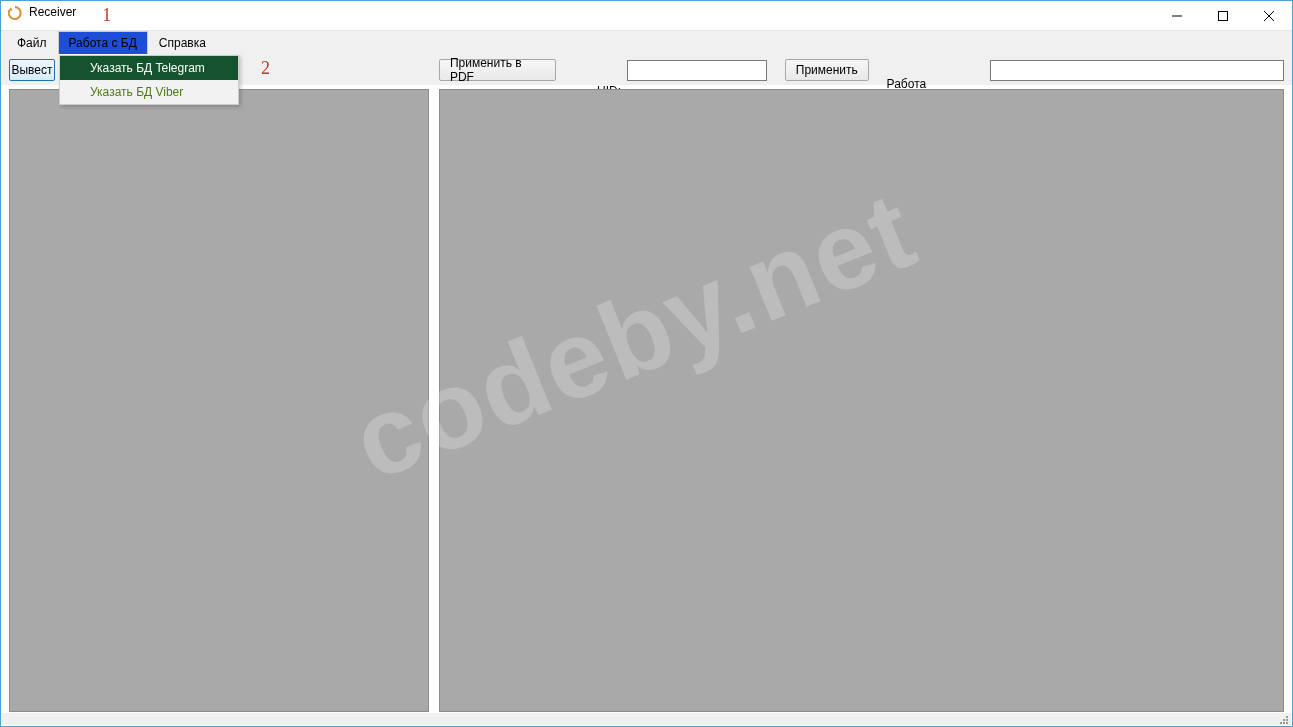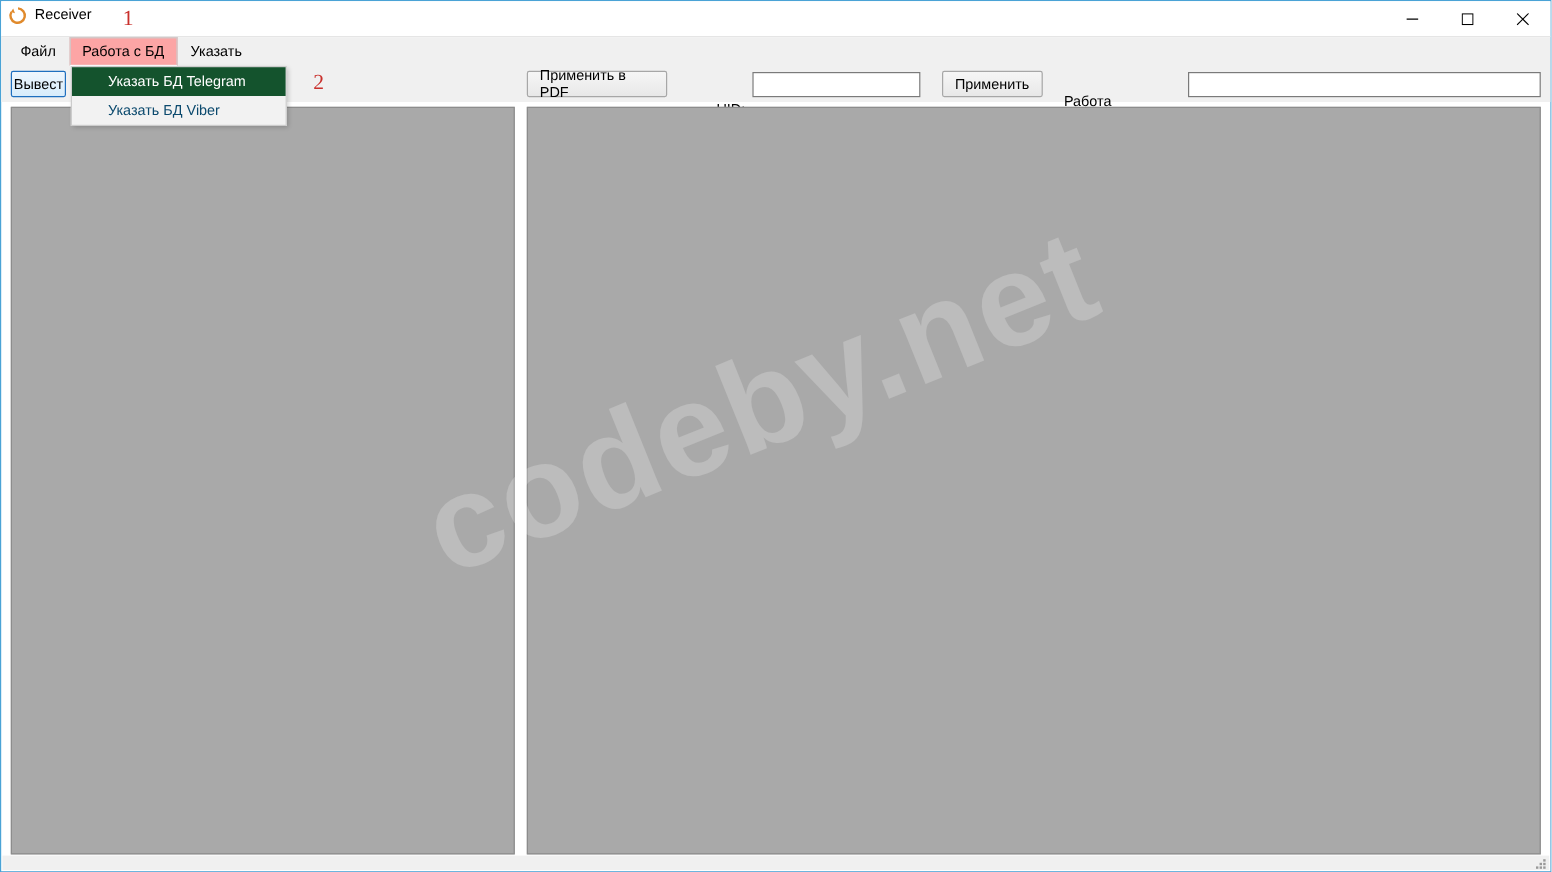--- a/index.html
+++ b/index.html
@@ -65,21 +65,21 @@
   }
   .menu-item {
     padding: 4px 10px;
     display: flex;
     align-items: center;
     font-size: 12px;
     color: #000;
     border: 1px solid transparent;
   }
   .menu-item.active {
-    background: #fca5a5;
+    background: #1d4ed8;
     border: 1px solid #cccccc;
     border-bottom: 1px solid #fff;
     position: relative;
     z-index: 20;
   }
   
   .toolbar {
     height: 30px;
     background: #f0f0f0;
     display: flex;
@@ -138,21 +138,21 @@
     border: 1px solid #cccccc;
     box-shadow: 2px 2px 4px rgba(0,0,0,0.2);
     z-index: 30;
   }
   .dropdown-item {
     height: 24px;
     display: flex;
     align-items: center;
     padding: 0 8px 0 30px;
     font-size: 12px;
-    color: #0c4a6e;
+    color: #4d7c0f;
     position: relative;
   }
   .dropdown-item.highlight {
     background: #14532d;
     color: #fff;
   }
   .annot2 {
     position: absolute;
     left: 260px;
     top: 57px;
@@ -244,21 +244,21 @@
           <line x1="0" y1="0" x2="10" y2="10" stroke="#000" stroke-width="1"></line>
           <line x1="10" y1="0" x2="0" y2="10" stroke="#000" stroke-width="1"></line>
         </svg>
       </div>
     </div>
   </div>
 
   <div class="menubar">
     <div class="menu-item">Файл</div>
     <div class="menu-item active">Работа с БД</div>
-    <div class="menu-item">Указать</div>
+    <div class="menu-item">Справка</div>
   </div>
 
   <div class="toolbar">
     <div class="toolbar-left">
       <div class="btn partial">Вывест</div>
     </div>
     <div class="toolbar-right">
       <div class="btn">Применить в PDF</div>
       <div style="width:30px"></div>
       <span class="label">UID:</span>

